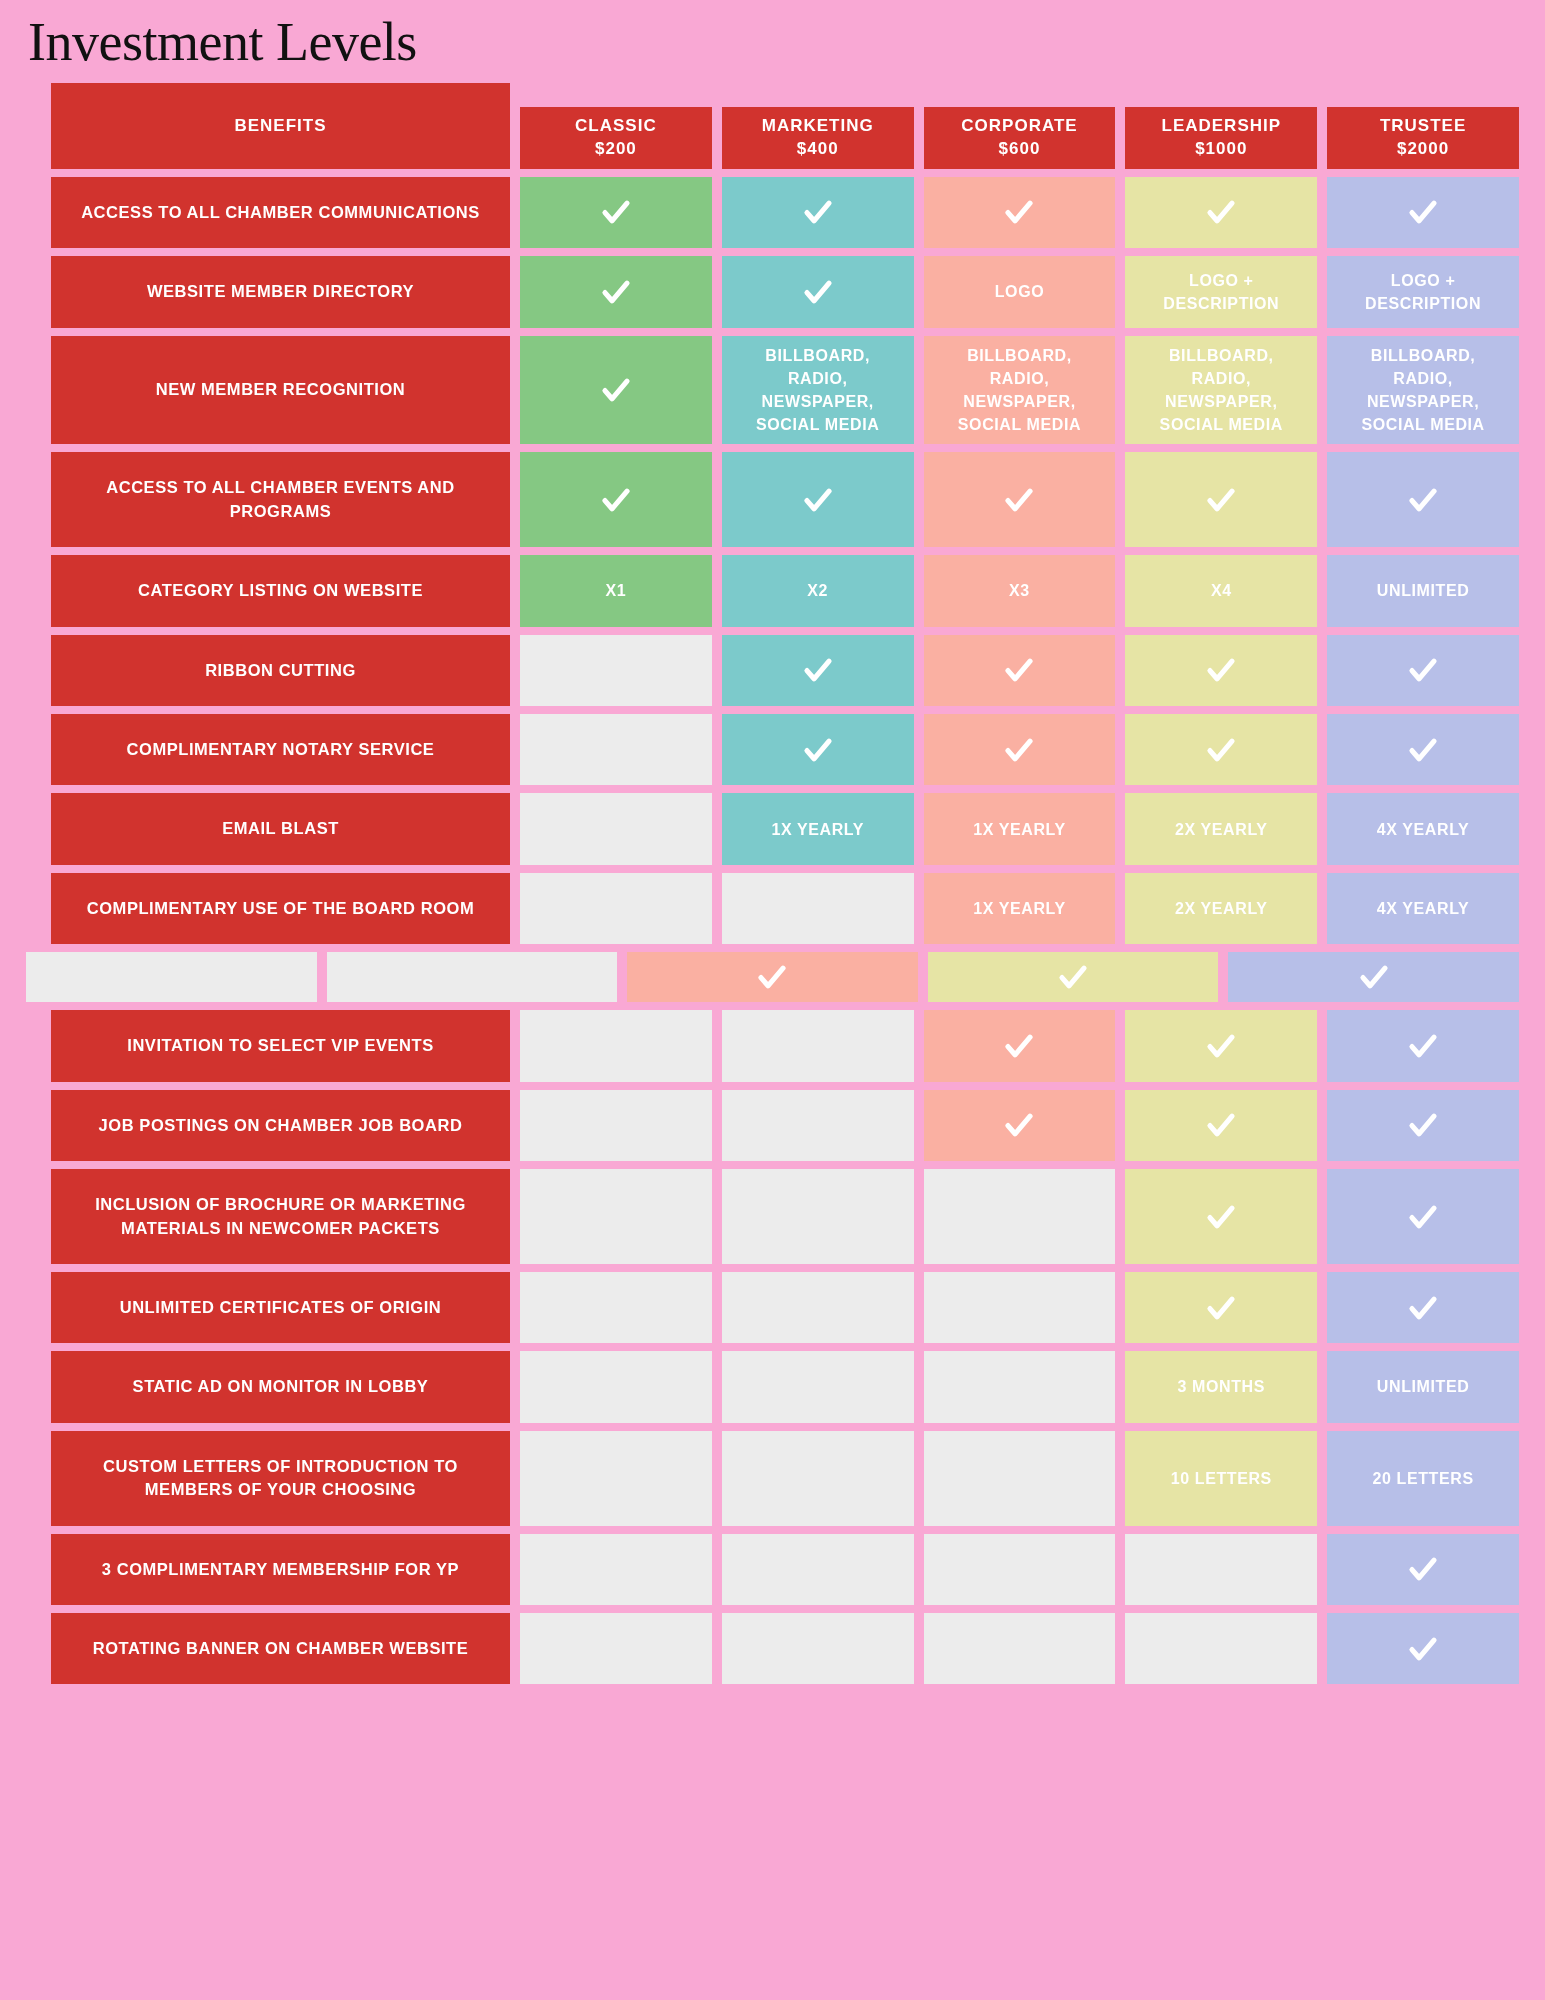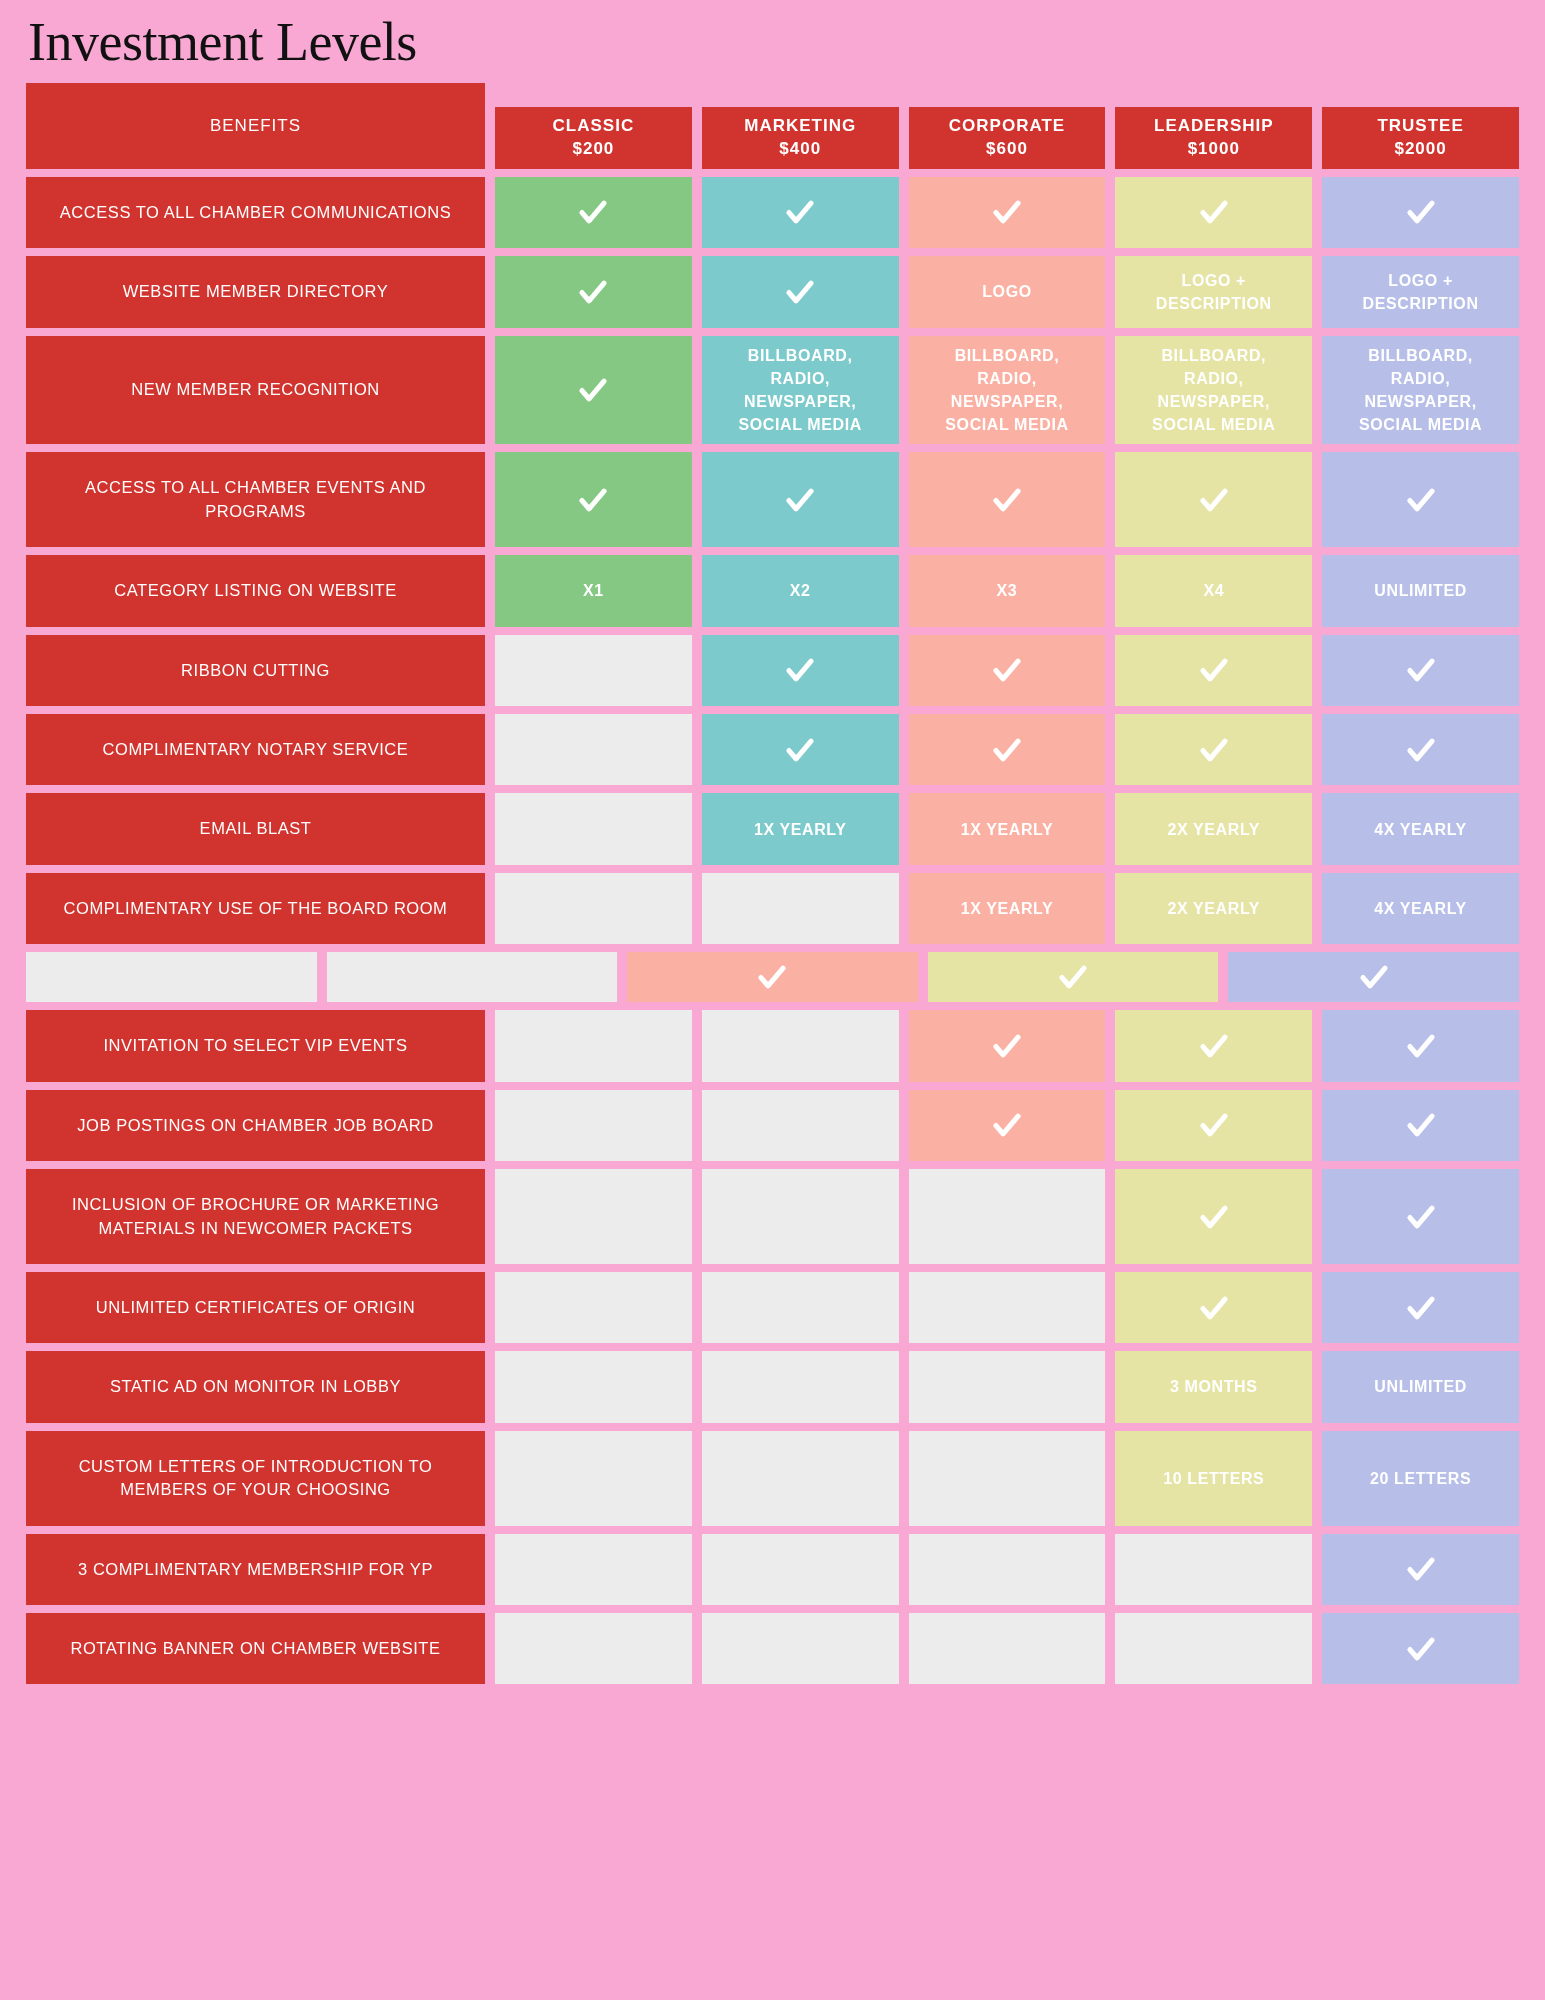--- a/index.html
+++ b/index.html
@@ -39,24 +39,25 @@
     flex: 0 0 459px;
     width: 459px;
     background: #d1332e;
     color: #ffffff;
     display: flex;
     align-items: center;
     justify-content: center;
     text-align: center;
     padding: 24px 14px;
     font-size: 16.5px;
-    font-weight: 400;
+    font-weight: 700;
     letter-spacing: 0.55px;
     line-height: 1.42;
     text-transform: uppercase;
+    margin-left: 25px;
   }
   
   .cell {
     flex: 1 1 0;
     display: flex;
     align-items: center;
     justify-content: center;
     text-align: center;
     padding: 8px 6px;
     font-size: 16px;

